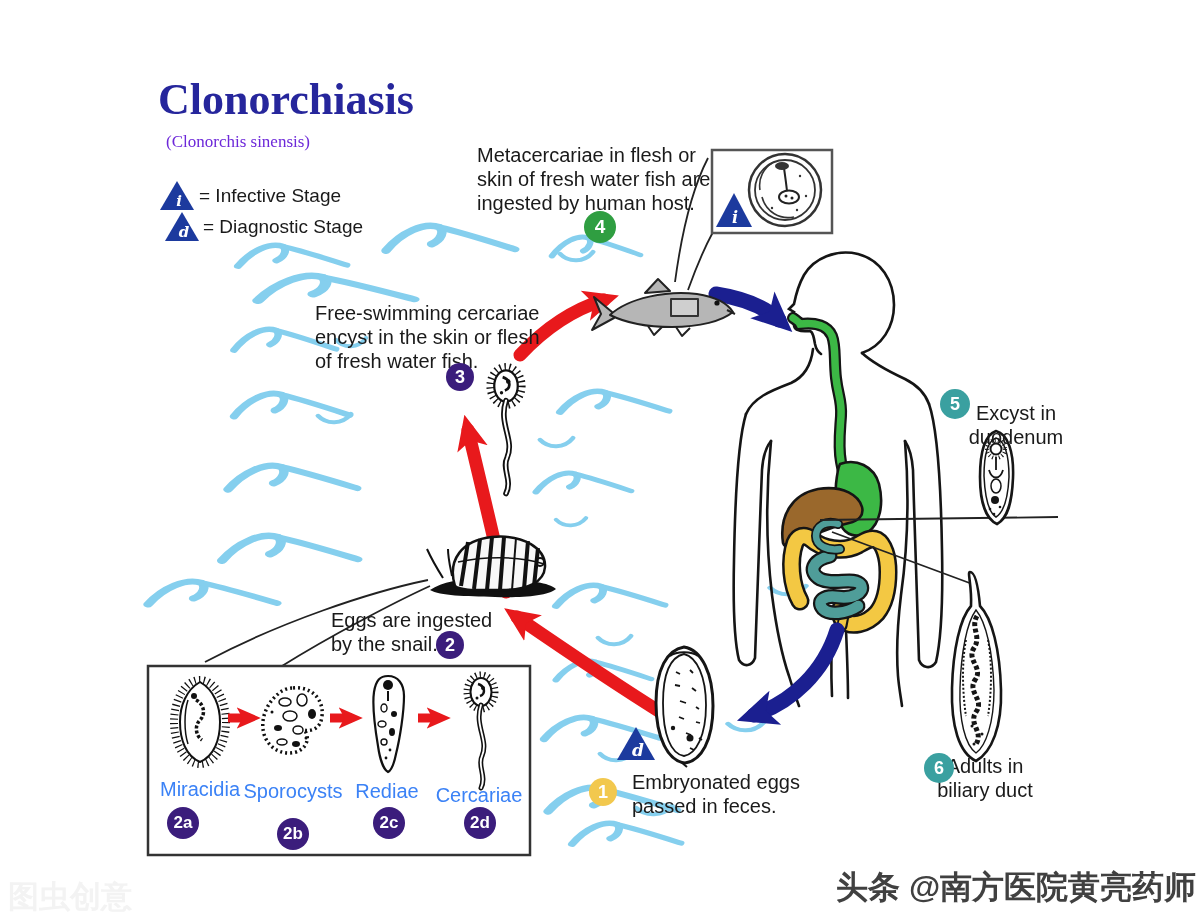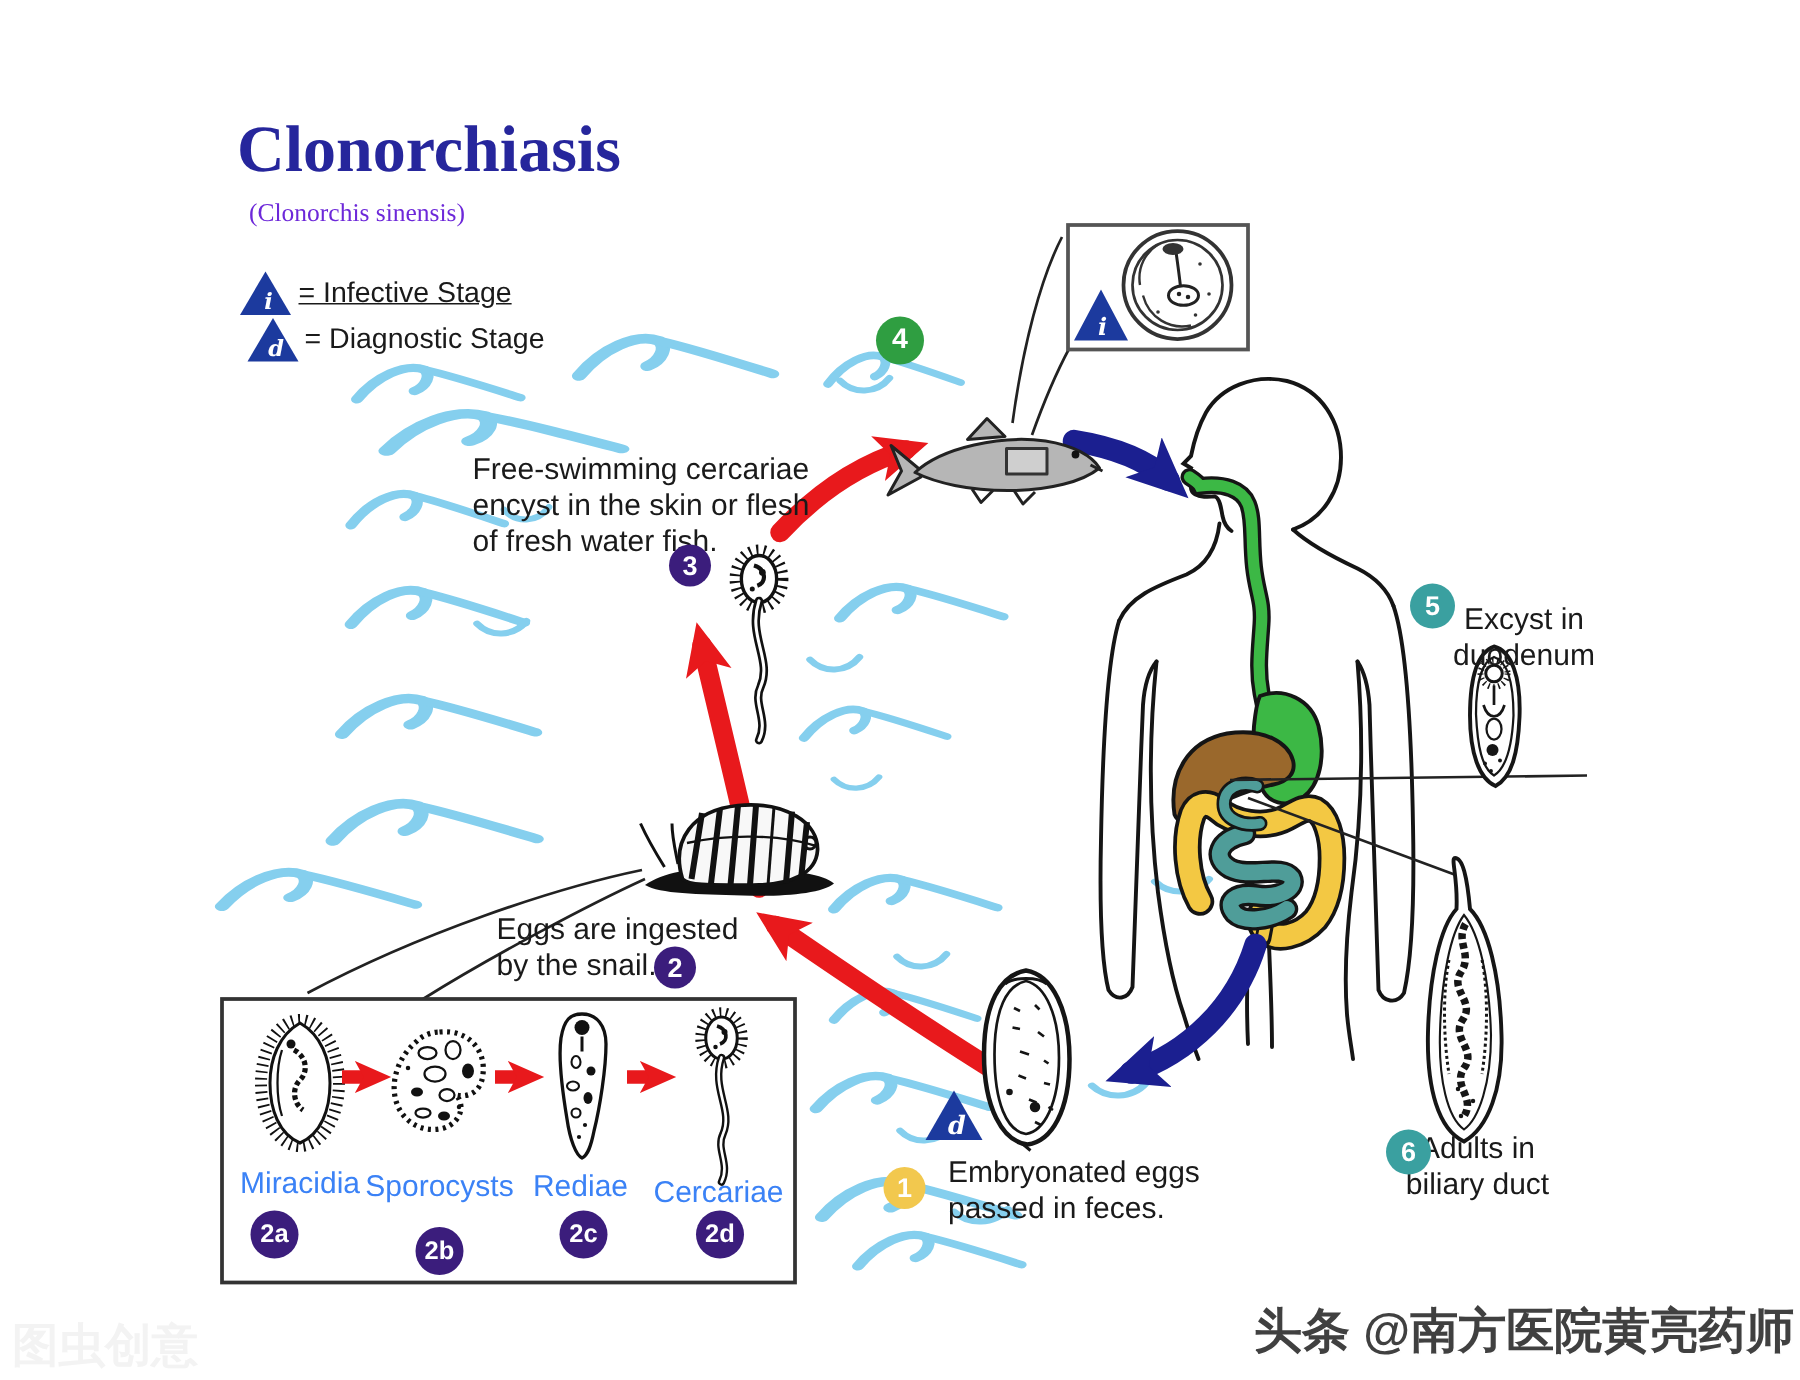--- a/index.html
+++ b/index.html
@@ -279,23 +279,26 @@
         <path d="M228,718 L250,718" marker-end="url(#mR)"></path>
         <path d="M330,718 L352,718" marker-end="url(#mR)"></path>
         <path d="M418,718 L440,718" marker-end="url(#mR)"></path>
       </g>
     </g>
   </svg>
 
   <div class="title">Clonorchiasis</div>
   <div class="subtitle">(Clonorchis sinensis)</div>
 
-  <div class="legend-label" style="left:199px;top:185px;text-decoration:underline;">= Infective Stage</div>
+  <div class="legend-label" style="left:199px;top:185px;">= Infective Stage</div>
   <div class="legend-label" style="left:203px;top:216px;">= Diagnostic Stage</div>
 
+  <div class="step-text" style="left:477px;top:143px;">Metacercariae in flesh or
+skin of fresh water fish are
+ingested by human host.</div>
   <div class="step-text" style="left:283px;top:301px;margin-left:32px;">Free-swimming cercariae
 encyst in the skin or flesh
 of fresh water fish.</div>
   <div class="step-text" style="left:331px;top:608px;">Eggs are ingested
 by the snail.</div>
   <div class="step-text" style="left:632px;top:770px;">Embryonated eggs
 passed in feces.</div>
   <div class="step-text" style="left:958px;top:389px;width:116px;text-align:center;margin-top:12px;">Excyst in
 duodenum</div>
   <div class="step-text" style="left:920px;top:754px;width:130px;text-align:center;">Adults in

